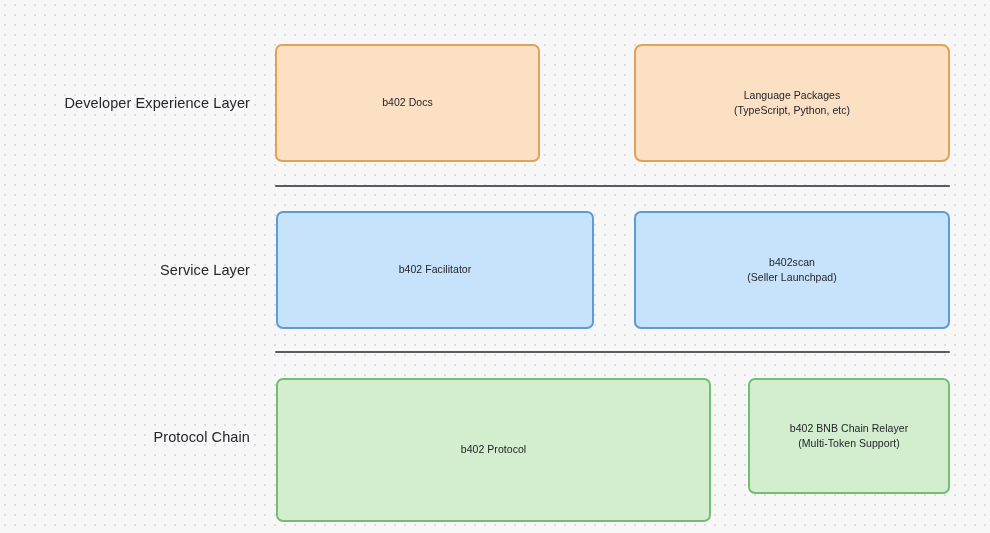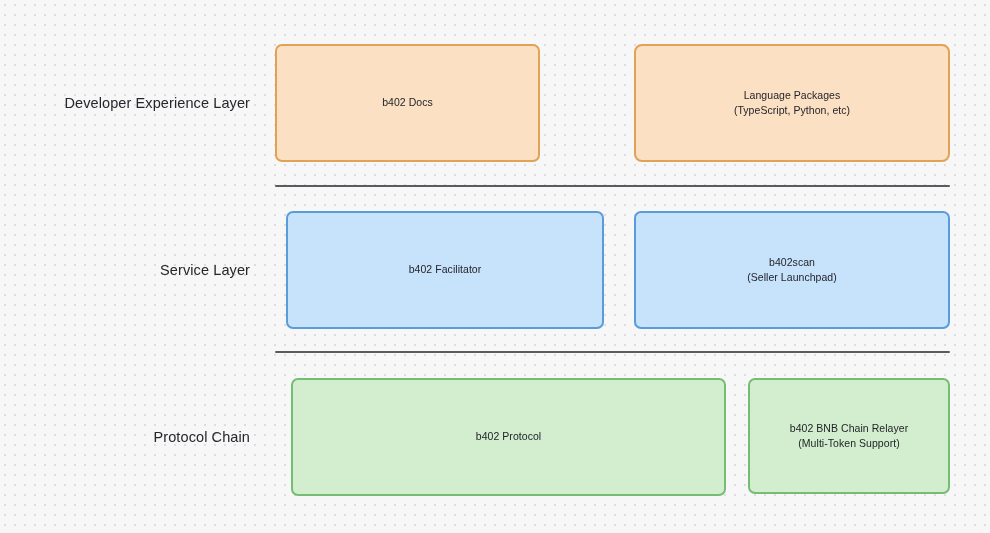--- a/index.html
+++ b/index.html
@@ -99,36 +99,36 @@
       <span class="node-text">Language Packages
 (TypeScript, Python, etc)</span>
     </div>
   </div>
 
   <div class="divider" style="left:275px;top:185px;width:675px;"></div>
 
   <div class="layer-row" style="top:211px;height:118px;border-radius:16px;">
     <div class="layer-label" style="top:51px;">Service Layer</div>
 
-    <div class="node svc" style="left:276px;top:0px;width:318px;height:118px;margin-left:10px;">
+    <div class="node svc" style="left:276px;top:0px;width:318px;height:118px;">
       <span class="node-text">b402 Facilitator</span>
     </div>
 
     <div class="node svc" style="left:634px;top:0px;width:316px;height:118px;">
       <span class="node-text">b402scan
 (Seller Launchpad)</span>
     </div>
   </div>
 
   <div class="divider" style="left:275px;top:351px;width:675px;"></div>
 
   <div class="layer-row" style="top:378px;height:118px;">
     <div class="layer-label" style="top:51px;">Protocol Chain</div>
 
-    <div class="node proto" style="left:291px;top:0px;width:435px;height:118px;">
+    <div class="node proto" style="left:276px;top:0px;width:435px;height:144px;">
       <span class="node-text">b402 Protocol</span>
     </div>
 
     <div class="node proto" style="left:748px;top:0px;width:202px;height:116px;">
       <span class="node-text">b402 BNB Chain Relayer
 (Multi-Token Support)</span>
     </div>
   </div>
 
 </div>

